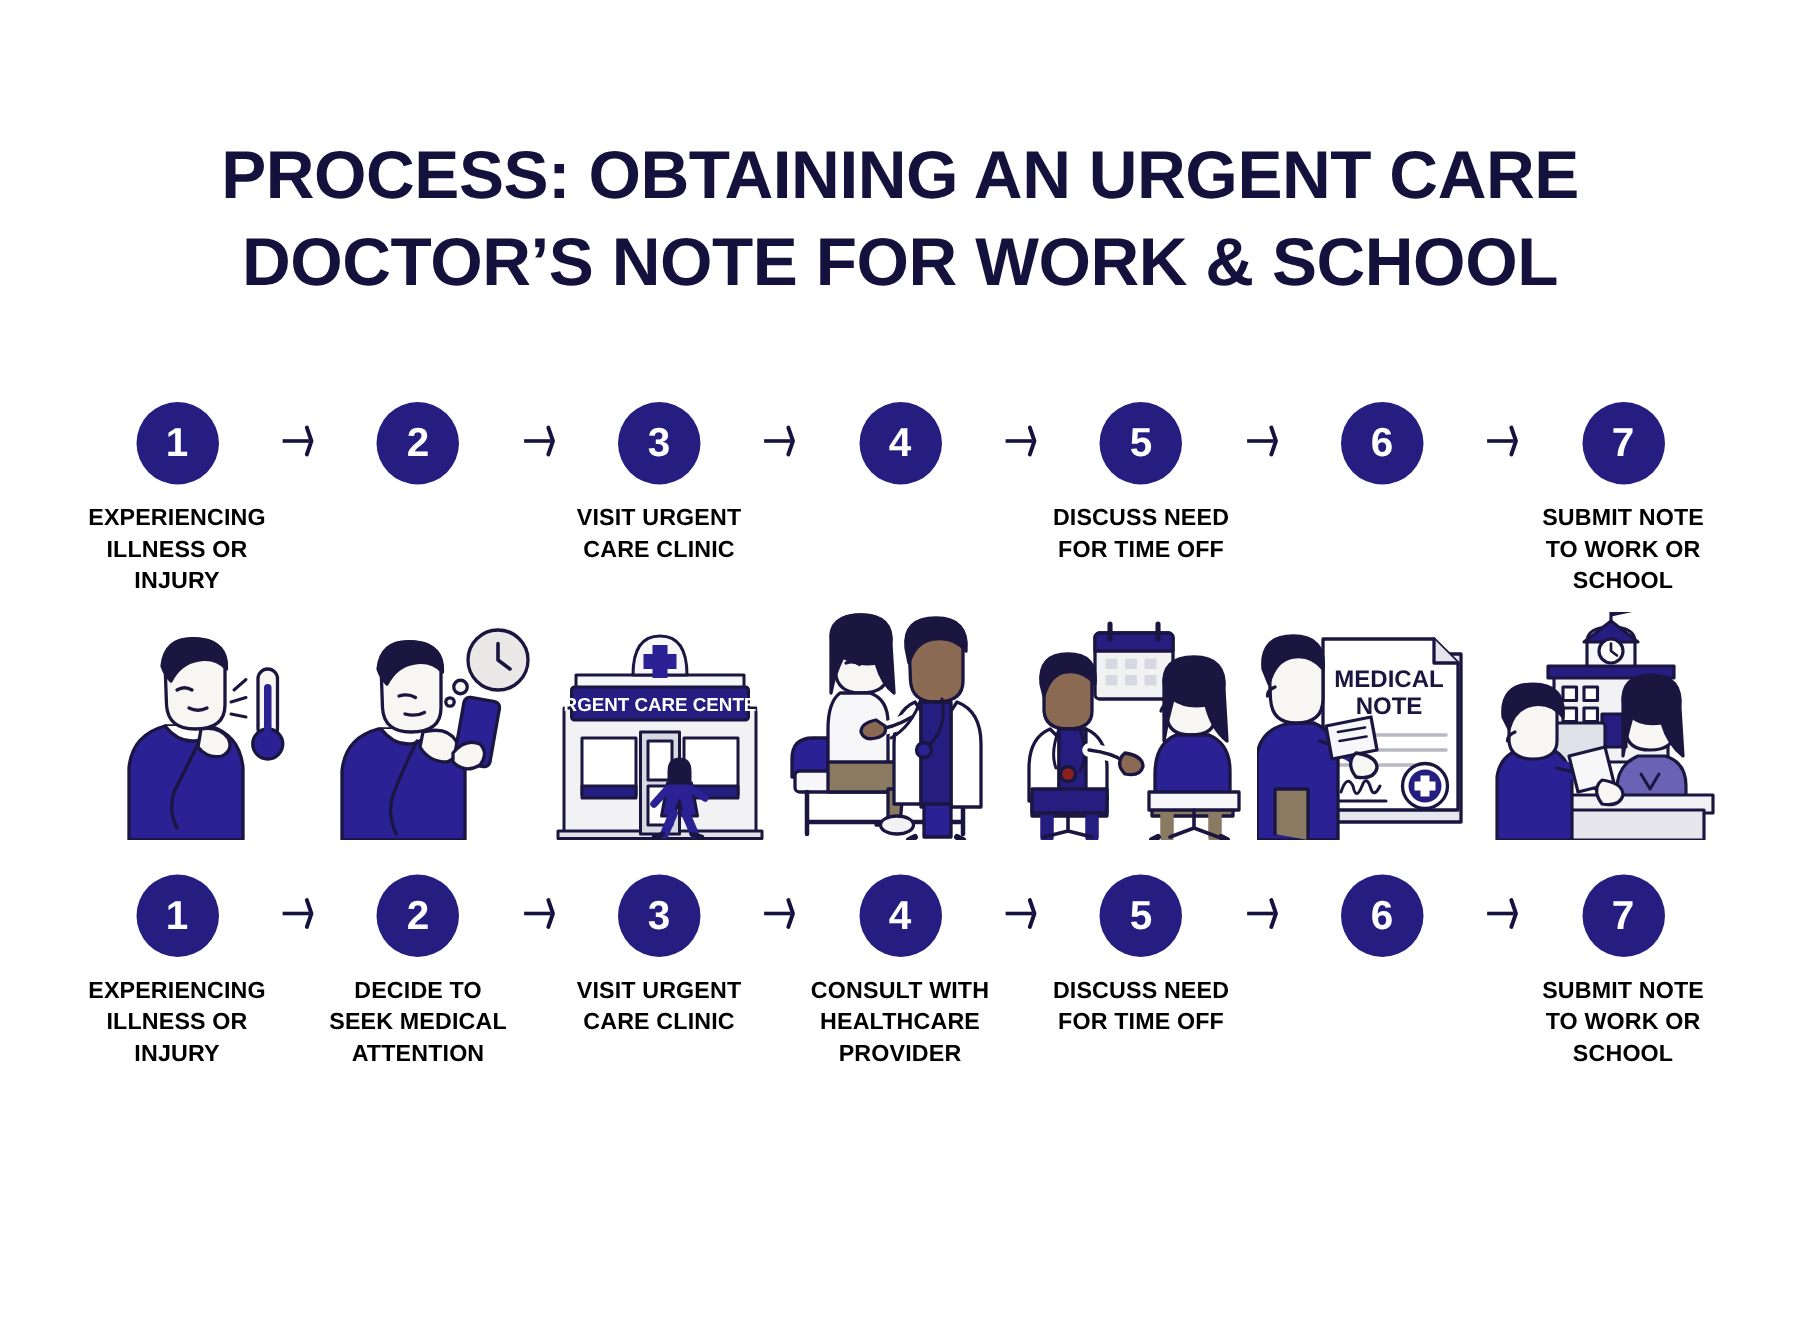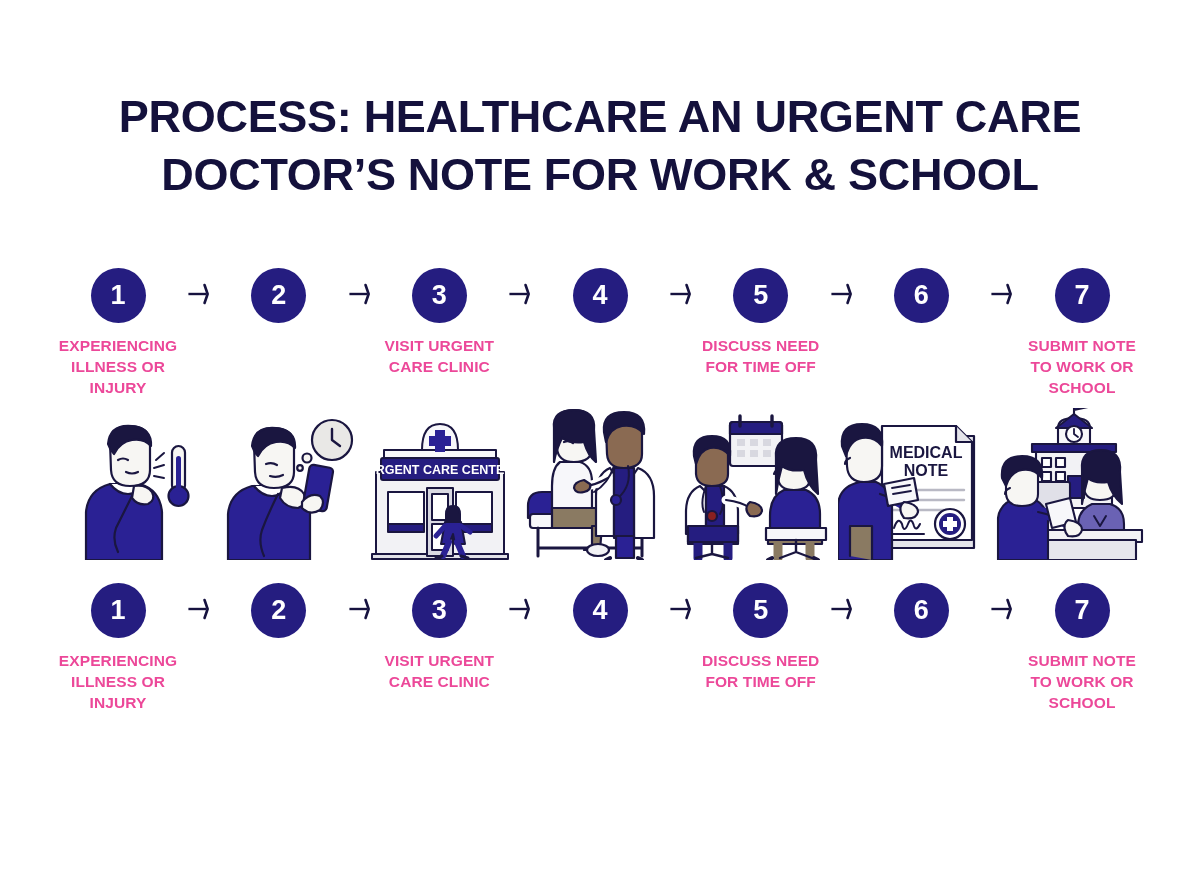--- a/index.html
+++ b/index.html
@@ -80,21 +80,21 @@
     justify-content: center;
     line-height: 1;
     box-sizing: border-box;
   }
   .step-label {
     margin-top: 12px;
     font-size: 15.5px;
     font-weight: bold;
     line-height: 21px;
     text-align: center;
-    color: #ec4899;
+    color: #000000;
     letter-spacing: 0.1px;
     white-space: pre-line;
   }
 
   
   #illustration-band {
     position: absolute;
     left: 48px;
     top: 400px;
     width: 1110px;
@@ -111,21 +111,21 @@
     display: flex;
     align-items: flex-end;
     justify-content: flex-start;
   }
   .illus-cell svg { display: block; }
 </style>
 </head>
 <body>
 
 <div id="title-block">
-  <div class="title-line">PROCESS: HEALTHCARE AN URGENT CARE</div>
+  <div class="title-line">PROCESS: OBTAINING AN URGENT CARE</div>
   <div class="title-line">DOCTOR’S NOTE FOR WORK &amp; SCHOOL</div>
 </div>
 
 <div class="step-row" id="step-row-top">
 
   <div class="step-cell">
     <div class="step-circle">1</div>
     <div class="step-label">EXPERIENCING
 ILLNESS OR
 INJURY</div>
@@ -459,20 +459,23 @@
   </div>
   <div class="step-connector">
     <svg viewBox="0 0 100 24" preserveAspectRatio="none">
       <line x1="2" y1="12" x2="88" y2="12" stroke="#16123f" stroke-width="2.4" vector-effect="non-scaling-stroke"></line>
       <polyline points="80,3 95,12 80,21" fill="none" stroke="#16123f" stroke-width="2.6" stroke-linecap="round" stroke-linejoin="round" vector-effect="non-scaling-stroke"></polyline>
     </svg>
   </div>
 
   <div class="step-cell">
     <div class="step-circle">2</div>
+    <div class="step-label">DECIDE TO
+SEEK MEDICAL
+ATTENTION</div>
   </div>
   <div class="step-connector">
     <svg viewBox="0 0 100 24" preserveAspectRatio="none">
       <line x1="2" y1="12" x2="88" y2="12" stroke="#16123f" stroke-width="2.4" vector-effect="non-scaling-stroke"></line>
       <polyline points="80,3 95,12 80,21" fill="none" stroke="#16123f" stroke-width="2.6" stroke-linecap="round" stroke-linejoin="round" vector-effect="non-scaling-stroke"></polyline>
     </svg>
   </div>
 
   <div class="step-cell">
     <div class="step-circle">3</div>
@@ -481,20 +484,23 @@
   </div>
   <div class="step-connector">
     <svg viewBox="0 0 100 24" preserveAspectRatio="none">
       <line x1="2" y1="12" x2="88" y2="12" stroke="#16123f" stroke-width="2.4" vector-effect="non-scaling-stroke"></line>
       <polyline points="80,3 95,12 80,21" fill="none" stroke="#16123f" stroke-width="2.6" stroke-linecap="round" stroke-linejoin="round" vector-effect="non-scaling-stroke"></polyline>
     </svg>
   </div>
 
   <div class="step-cell">
     <div class="step-circle">4</div>
+    <div class="step-label">CONSULT WITH
+HEALTHCARE
+PROVIDER</div>
   </div>
   <div class="step-connector">
     <svg viewBox="0 0 100 24" preserveAspectRatio="none">
       <line x1="2" y1="12" x2="88" y2="12" stroke="#16123f" stroke-width="2.4" vector-effect="non-scaling-stroke"></line>
       <polyline points="80,3 95,12 80,21" fill="none" stroke="#16123f" stroke-width="2.6" stroke-linecap="round" stroke-linejoin="round" vector-effect="non-scaling-stroke"></polyline>
     </svg>
   </div>
 
   <div class="step-cell">
     <div class="step-circle">5</div>

